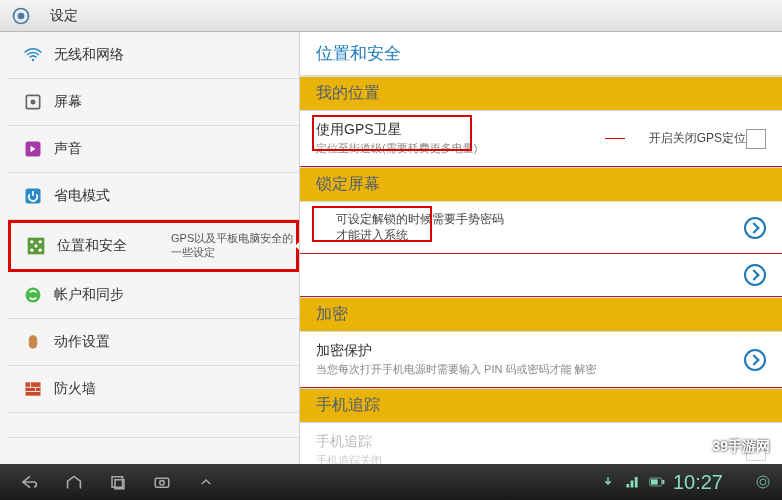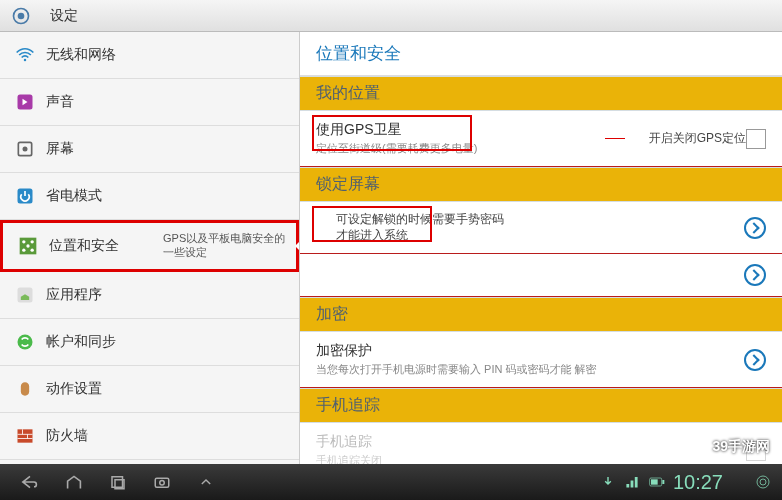--- a/index.html
+++ b/index.html
@@ -4,21 +4,21 @@
 <style>
 * { margin: 0; padding: 0; box-sizing: border-box; }
 body { font-family: Arial, "Microsoft YaHei", sans-serif; width: 782px; height: 500px; overflow: hidden; background: #e8e8e8; position: relative; }
 
 .header { height: 32px; background: linear-gradient(#f5f5f5, #e0e0e0); display: flex; align-items: center; padding: 0 10px; border-bottom: 1px solid #bbb; }
 .header-title { margin-left: 8px; font-size: 14px; color: #333; }
 
 .main { display: flex; height: 432px; }
 
 .sidebar { width: 300px; background: #f5f5f5; overflow-y: auto; border-right: 1px solid #ccc; }
-.sidebar-item { display: flex; align-items: center; padding: 12px 14px; border-bottom: 1px solid #ddd; font-size: 14px; color: #333; position: relative; }
+.sidebar-item { display: flex; align-items: center; padding: 12px 14px; border-bottom: 1px solid #ddd; font-size: 14px; color: #333; position: relative; margin-left: 8px; }
 .sidebar-item.selected { border: 3px solid #d00; }
 .sidebar-icon { width: 22px; height: 22px; margin-right: 10px; display: inline-flex; align-items: center; justify-content: center; }
 .sidebar-note { position: absolute; left: 160px; top: 8px; font-size: 11px; color: #555; line-height: 1.3; }
 .pointer { position: absolute; right: -9px; top: 50%; transform: translateY(-50%); width: 0; height: 0; border-top: 10px solid transparent; border-bottom: 10px solid transparent; border-right: 10px solid #fff; }
 
 .content { flex: 1; background: #fff; overflow-y: auto; position: relative; }
 .content-title { padding: 10px 16px; font-size: 17px; color: #1a78ba; border-bottom: 1px solid #ddd; }
 .section-head { background: #eab308; padding: 6px 16px; font-size: 16px; color: #506070; border-top: 1px solid #d5dde2; border-bottom: 1px solid #d5dde2; }
 .row { padding: 10px 16px; border-bottom: 1px solid #b91c1c; display: flex; align-items: center; position: relative; }
 .row-main { flex: 1; }
@@ -62,34 +62,34 @@
           <svg width="20" height="20" viewBox="0 0 24 24">
             <path d="M2 9c6-6 14-6 20 0M5 12c4-4 10-4 14 0M8 15c2.5-2.5 5.5-2.5 8 0" fill="none" stroke="#2a8ac8" stroke-width="2"></path>
             <circle cx="12" cy="18" r="1.5" fill="#2a8ac8"></circle>
           </svg>
         </span>
       <span>无线和网络</span>
     </div>
     <div class="sidebar-item">
       <span class="sidebar-icon">
           <svg width="20" height="20" viewBox="0 0 24 24">
+            <rect x="4" y="4" width="16" height="16" rx="2" fill="none" stroke="#666" stroke-width="2"></rect>
+            <circle cx="12" cy="12" r="3" fill="#666"></circle>
+          </svg>
+        </span>
+      <span>屏幕</span>
+    </div>
+    <div class="sidebar-item">
+      <span class="sidebar-icon">
+          <svg width="20" height="20" viewBox="0 0 24 24">
             <rect x="3" y="3" width="18" height="18" rx="3" fill="#a83aa8"></rect>
             <path d="M9 8v8l6-4z" fill="#fff"></path>
           </svg>
         </span>
       <span>声音</span>
-    </div>
-    <div class="sidebar-item">
-      <span class="sidebar-icon">
-          <svg width="20" height="20" viewBox="0 0 24 24">
-            <rect x="4" y="4" width="16" height="16" rx="2" fill="none" stroke="#666" stroke-width="2"></rect>
-            <circle cx="12" cy="12" r="3" fill="#666"></circle>
-          </svg>
-        </span>
-      <span>屏幕</span>
     </div>
     <div class="sidebar-item">
       <span class="sidebar-icon">
           <svg width="20" height="20" viewBox="0 0 24 24">
             <rect x="3" y="3" width="18" height="18" rx="3" fill="#2a8ac8"></rect>
             <path d="M12 6v6M8 10a5 5 0 108 0" fill="none" stroke="#fff" stroke-width="2"></path>
           </svg>
         </span>
       <span>省电模式</span>
     </div>
@@ -104,29 +104,20 @@
             <circle cx="12" cy="12" r="2" fill="#fff"></circle>
           </svg>
         </span>
       <span>位置和安全</span>
       <span class="sidebar-note">GPS以及平板电脑安全的一些设定</span>
       <div class="pointer"></div>
     </div>
     <div class="sidebar-item">
       <span class="sidebar-icon">
           <svg width="20" height="20" viewBox="0 0 24 24">
-            <rect x="3" y="3" width="18" height="18" rx="3" fill="#ddd"></rect>
-            <path d="M7 14l5-3 5 3v4H7z" fill="#7aba5a"></path>
-          </svg>
-        </span>
-      <span>应用程序</span>
-    </div>
-    <div class="sidebar-item">
-      <span class="sidebar-icon">
-          <svg width="20" height="20" viewBox="0 0 24 24">
             <circle cx="12" cy="12" r="9" fill="#4aba4a"></circle>
             <path d="M8 9a5 5 0 018 0M16 15a5 5 0 01-8 0" fill="none" stroke="#fff" stroke-width="2"></path>
           </svg>
         </span>
       <span>帐户和同步</span>
     </div>
     <div class="sidebar-item">
       <span class="sidebar-icon">
           <svg width="20" height="20" viewBox="0 0 24 24">
             <path d="M12 4c-3 0-5 2-5 5v6c0 3 2 5 5 5s5-2 5-5V9c0-3-2-5-5-5z" fill="#c88a4a"></path>

